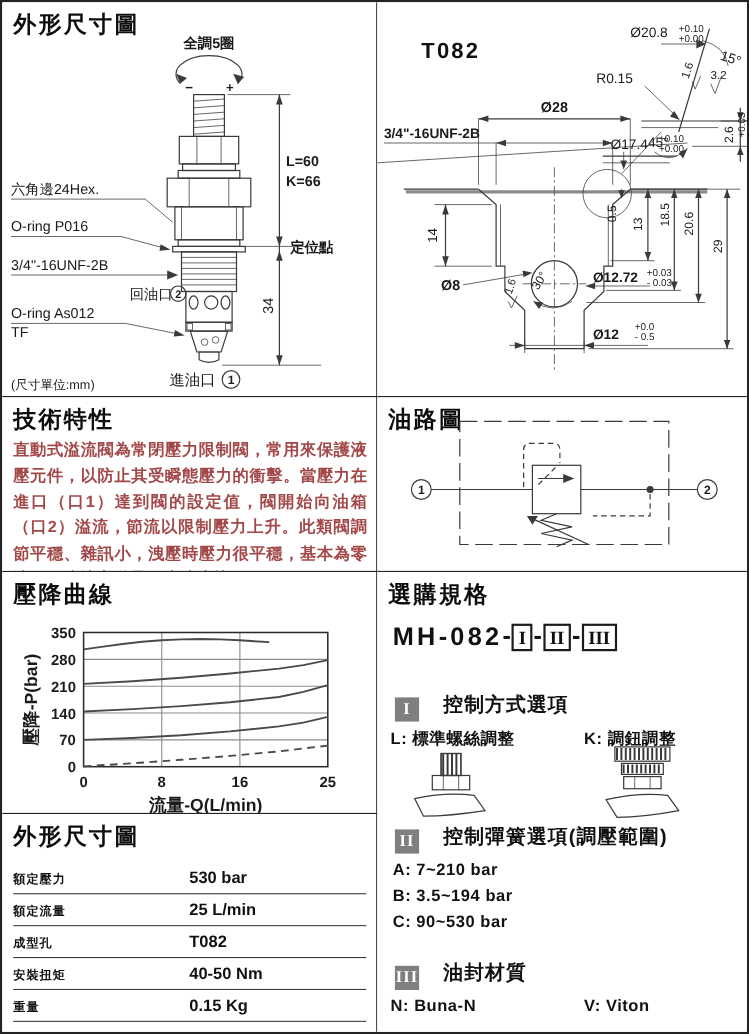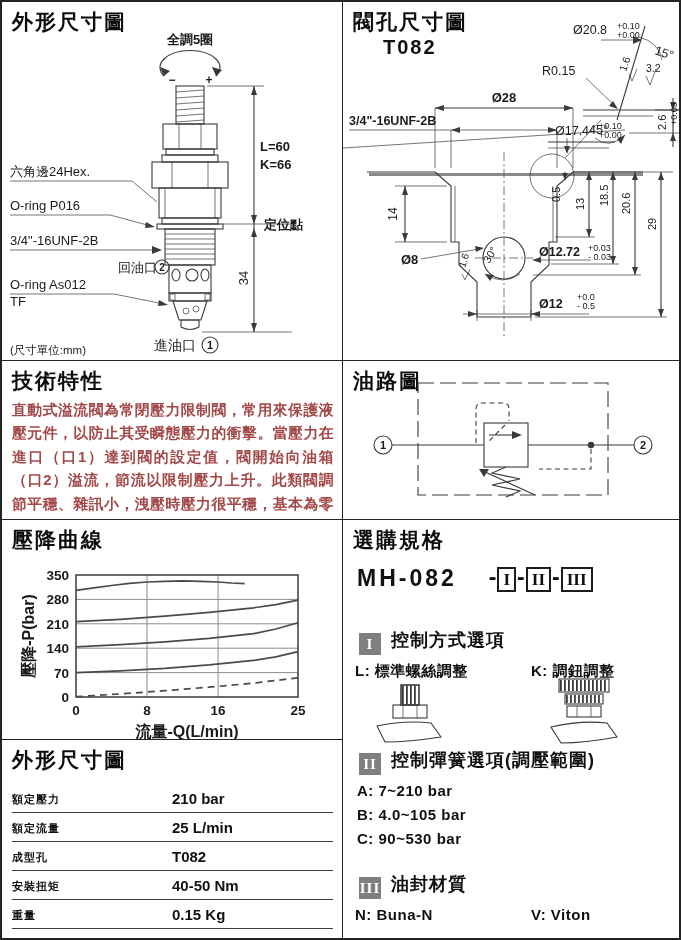--- a/index.html
+++ b/index.html
@@ -36,21 +36,21 @@
   .param-row{position:relative;height:28px;border-bottom:1.5px solid #3c3c3c;}
   .p-label{position:absolute;left:0;bottom:5px;font-size:11px;font-weight:bold;letter-spacing:1px;}
   .p-value{position:absolute;left:160px;bottom:5px;font-size:15px;font-weight:bold;}
   
   #model-line{position:absolute;left:14px;top:44px;font-size:23px;font-weight:bold;letter-spacing:3px;display:flex;align-items:center;}
   .mbox{display:inline-block;border:2px solid #1c1c1c;padding:0 4px;margin:0 1px;font-size:17px;line-height:21px;
         font-family:"Liberation Serif","DejaVu Serif",serif;font-weight:bold;letter-spacing:0;}
   .numeral-chip{display:inline-block;width:22px;height:22px;background:#7f7f7f;color:#fff;text-align:center;
         line-height:22px;font-size:15px;font-weight:bold;font-family:"Liberation Serif","DejaVu Serif",serif;vertical-align:-3px;}
   .sec-head{position:absolute;font-size:18px;font-weight:bold;letter-spacing:1px;}
-  .sec-head .txt{margin-left:10px;}
+  .sec-head .txt{margin-left:22px;}
   .opt{font-size:15px;font-weight:bold;letter-spacing:0.5px;}
   .spring-opt{position:relative;height:24px;font-size:15px;font-weight:bold;letter-spacing:0.5px;}
 </style>
 </head>
 <body>
 
 <div id="page">
 
   <div class="panel b-r" style="left:0;top:0;width:341px;height:358px;">
     <div class="ptitle">外形尺寸圖</div>
@@ -131,21 +131,20 @@
 
       <text class="dm" x="152" y="348" style="font-size:14px">進油口</text>
       <circle class="ln" cx="208" cy="343" r="8"></circle>
       <text x="208" y="347" text-anchor="middle" style="font-size:11px;font-weight:bold">1</text>
 
       <text x="8" y="352" style="font-size:11.5px">(尺寸單位:mm)</text>
     </svg>
   </div>
 
   <div class="panel" style="left:341px;top:0;width:340px;height:358px;">
-    <div class="ptitle">閥孔尺寸圖</div>
     <div style="position:absolute;left:40px;top:34px;font-size:20px;font-weight:bold;letter-spacing:2px;">T082</div>
     <svg width="340" height="358" viewBox="0 0 340 358">
 
       <text class="dt" x="230" y="32">Ø20.8</text>
       <text class="ts" x="274" y="27">+0.10</text>
       <text class="ts" x="274" y="36">+0.00</text>
       <line class="lt" x1="258" y1="38" x2="294" y2="38"></line>
       <polygon class="ar" points="299,38 290,34 290,42"></polygon>
 
       <line class="ln" x1="302" y1="24" x2="274" y2="118"></line>
@@ -335,21 +334,21 @@
         <text x="185" y="217" text-anchor="middle" class="axis-label">流量-Q(L/min)</text>
         <text x="32" y="116" text-anchor="middle" class="axis-label" transform="rotate(-90 32 116)">壓降-P(bar)</text>
       </svg>
   </div>
 
   <div class="panel b-r b-t" style="left:0;top:737px;width:341px;height:203px;">
     <div class="ptitle">外形尺寸圖</div>
     <div id="params-rows">
         <div class="param-row">
           <span class="p-label">額定壓力</span>
-          <span class="p-value">210 bar</span>
+          <span class="p-value">530 bar</span>
         </div>
         <div class="param-row">
           <span class="p-label">額定流量</span>
           <span class="p-value">25 L/min</span>
         </div>
         <div class="param-row">
           <span class="p-label">成型孔</span>
           <span class="p-value">T082</span>
         </div>
         <div class="param-row">
@@ -360,21 +359,21 @@
           <span class="p-label">重量</span>
           <span class="p-value">0.15 Kg</span>
         </div>
       </div>
   </div>
 
   <div class="panel b-t" style="left:341px;top:517px;width:340px;height:423px;">
     <div class="ptitle">選購規格</div>
     <div id="model-line">
       <span>MH-082</span>
-        <span id="model-boxes" style="letter-spacing:0;margin-left:32px;"><span>-</span><span class="mbox">I</span><span>-</span><span class="mbox">II</span><span>-</span><span class="mbox">III</span></span>
+        <span id="model-boxes" style="letter-spacing:0;"><span>-</span><span class="mbox">I</span><span>-</span><span class="mbox">II</span><span>-</span><span class="mbox">III</span></span>
     </div>
 
     <div class="sec-head" style="left:16px;top:108px;">
       <span class="numeral-chip">I</span><span class="txt">控制方式選項</span>
     </div>
     <div class="opt" style="position:absolute;left:12px;top:142px;">L: 標準螺絲調整</div>
     <div class="opt" style="position:absolute;left:188px;top:142px;">K: 調鈕調整</div>
 
     <svg style="left:26px;top:162px;" width="86" height="70" viewBox="0 0 86 70">
       <rect class="ln" x="32" y="3" width="18" height="20"></rect>
@@ -393,21 +392,21 @@
       <rect class="ln" x="24" y="31" width="34" height="11" fill="#fff"></rect>
       <path class="lt" d="M34,31 L34,42 M48,31 L48,42"></path>
       <path class="ln" d="M8,52 Q38,45 64,48 L74,62 Q42,68 18,68 Z" fill="#fff"></path>
     </svg>
 
     <div class="sec-head" style="left:16px;top:228px;">
       <span class="numeral-chip">II</span><span class="txt">控制彈簧選項(調壓範圍)</span>
     </div>
     <div id="spring-options" style="position:absolute;left:14px;top:262px;width:300px;">
         <div class="spring-opt">A: 7~210  bar</div>
-        <div class="spring-opt">B: 4.0~105  bar</div>
+        <div class="spring-opt">B: 3.5~194  bar</div>
         <div class="spring-opt">C: 90~530  bar</div>
       </div>
 
     <div class="sec-head" style="left:16px;top:352px;">
       <span class="numeral-chip">III</span><span class="txt">油封材質</span>
     </div>
     <div class="opt" style="position:absolute;left:12px;top:386px;text-align:right;">N: Buna-N</div>
     <div class="opt" style="position:absolute;left:188px;top:386px;">V:  Viton</div>
   </div>
 

